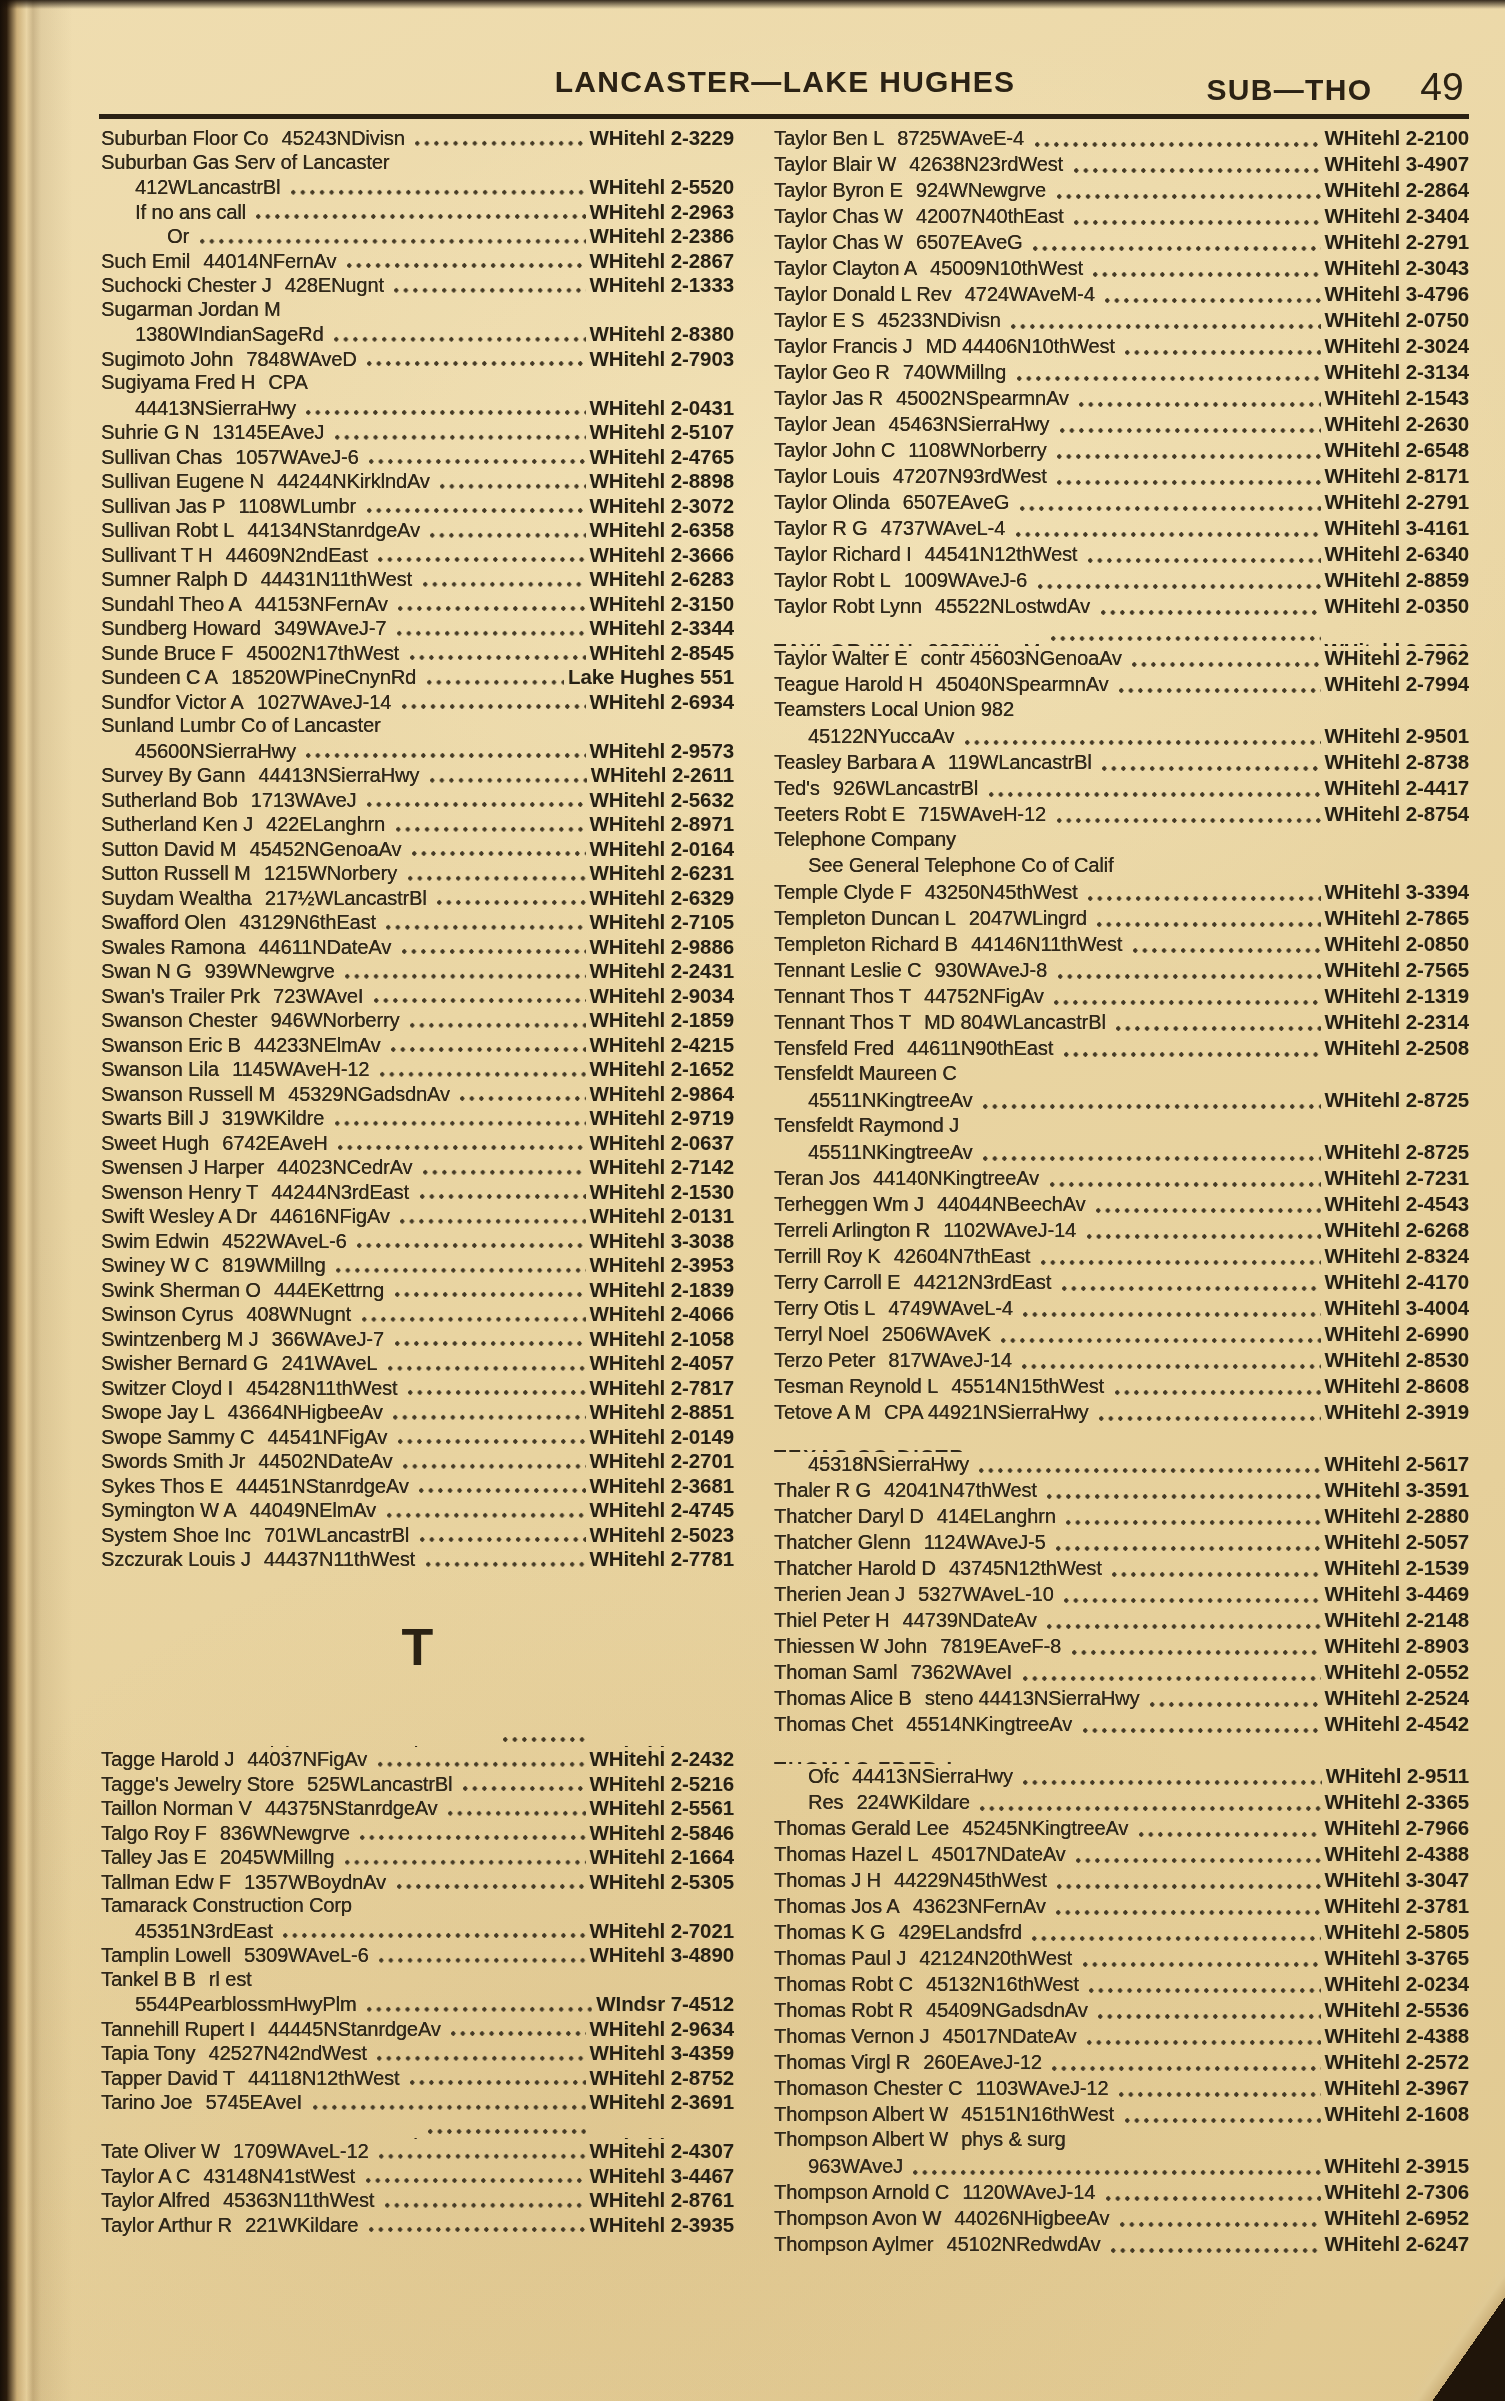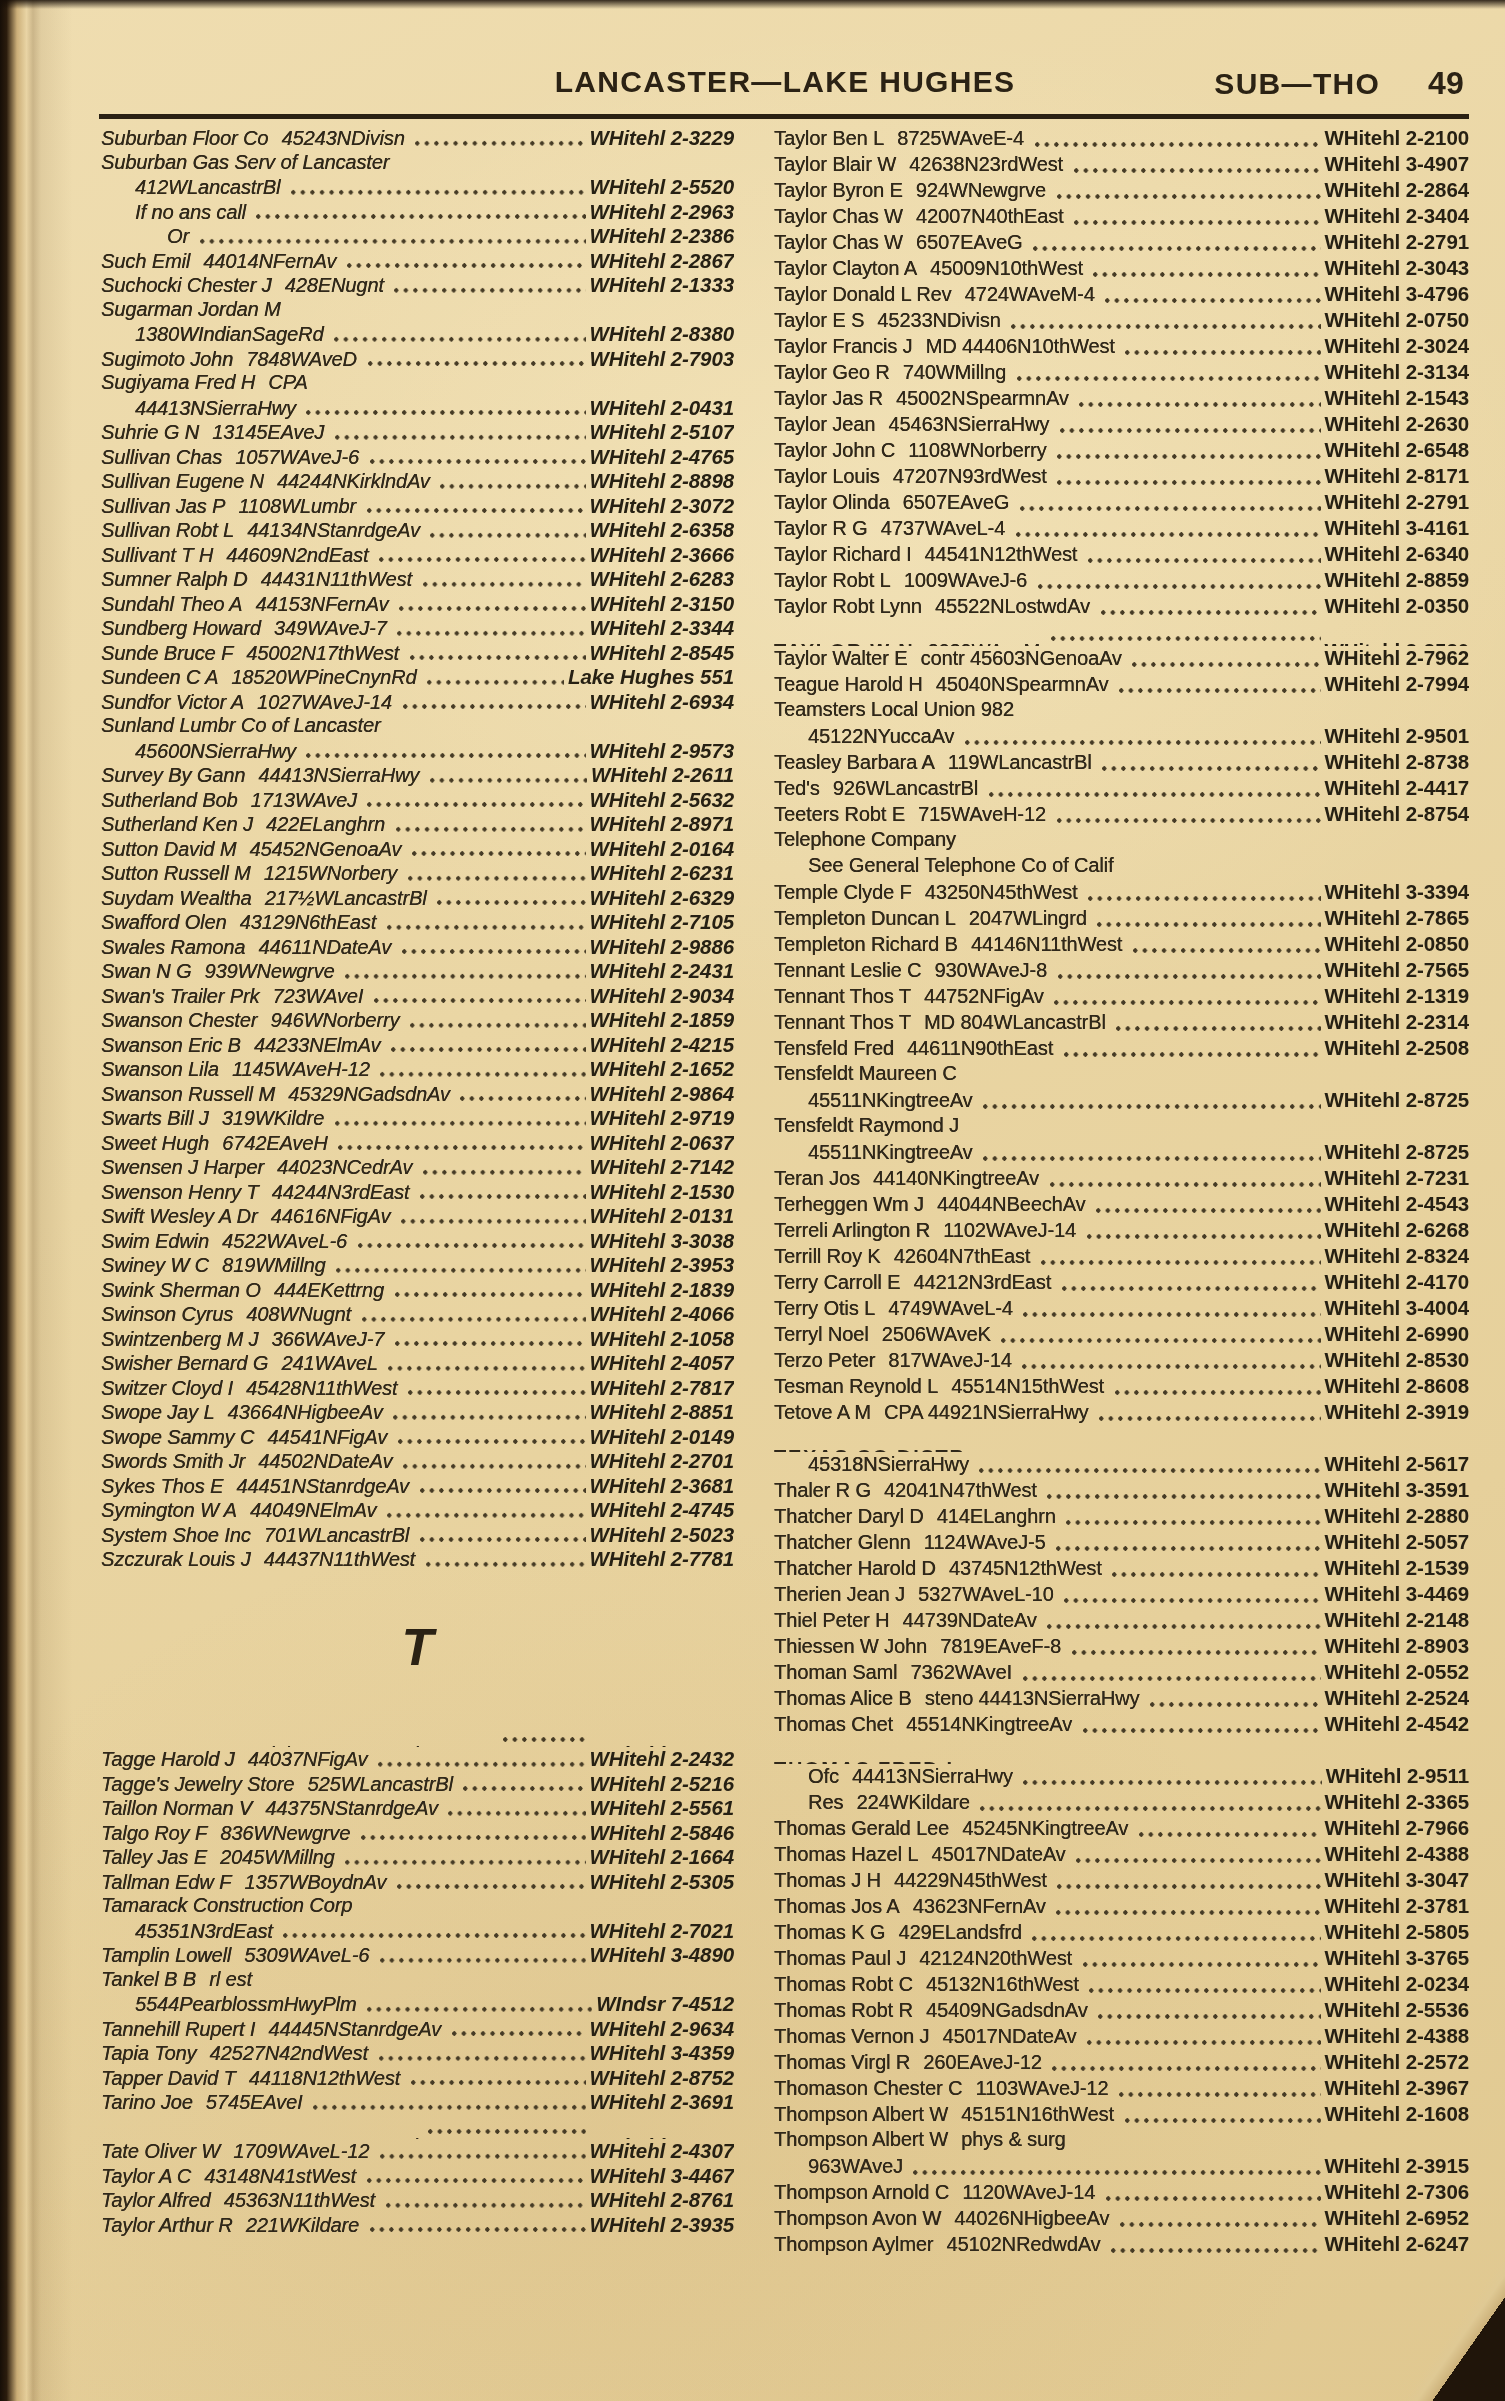--- a/index.html
+++ b/index.html
@@ -38,26 +38,26 @@
     background:linear-gradient(305deg, #20150a 0%, #20150a 33%,
       #cdb27b 33%, #dfc994 40%, rgba(0,0,0,0) 46%);
   }
   .header { position:absolute; top:65px; left:101px; right:37px; height:42px; color:#2b2214; }
   .header-title {
     position:absolute; left:50%; transform:translateX(-50%);
     font-size:30px; font-weight:700; letter-spacing:1.3px; white-space:nowrap;
   }
   .header-right { position:absolute; right:5.3px; top:0; display:flex; gap:48px; align-items:baseline; }
   .header-range { font-size:30px; font-weight:700; letter-spacing:1.3px; }
-  .header-page { font-size:32px; font-weight:700; }
+  .header-page { font-size:39px; font-weight:400; }
   .rule { position:absolute; top:114px; left:99px; right:37px; height:5.3px; background:#2a2113; }
 
   .columns { position:absolute; top:126px; left:101px; right:37px; }
   .column { position:absolute; top:0; }
-  .column-left  { left:0;    width:633px;font-style:italic; }
+  .column-left  { left:0;    width:633px; }
   .column-right { left:673px; right:0; width:695px; }
 
   .line {
     display:flex; align-items:baseline;
     height:24.5px; font-size:20px; color:#30281a;
     letter-spacing:-0.1px; white-space:nowrap; overflow:hidden;
   }
   .column-right .line { height:26px; }
   .line .name { text-shadow:0.3px 0 0 currentColor; }
   .line .addr { margin-left:13.2px; text-shadow:0.2px 0 0 currentColor; }

